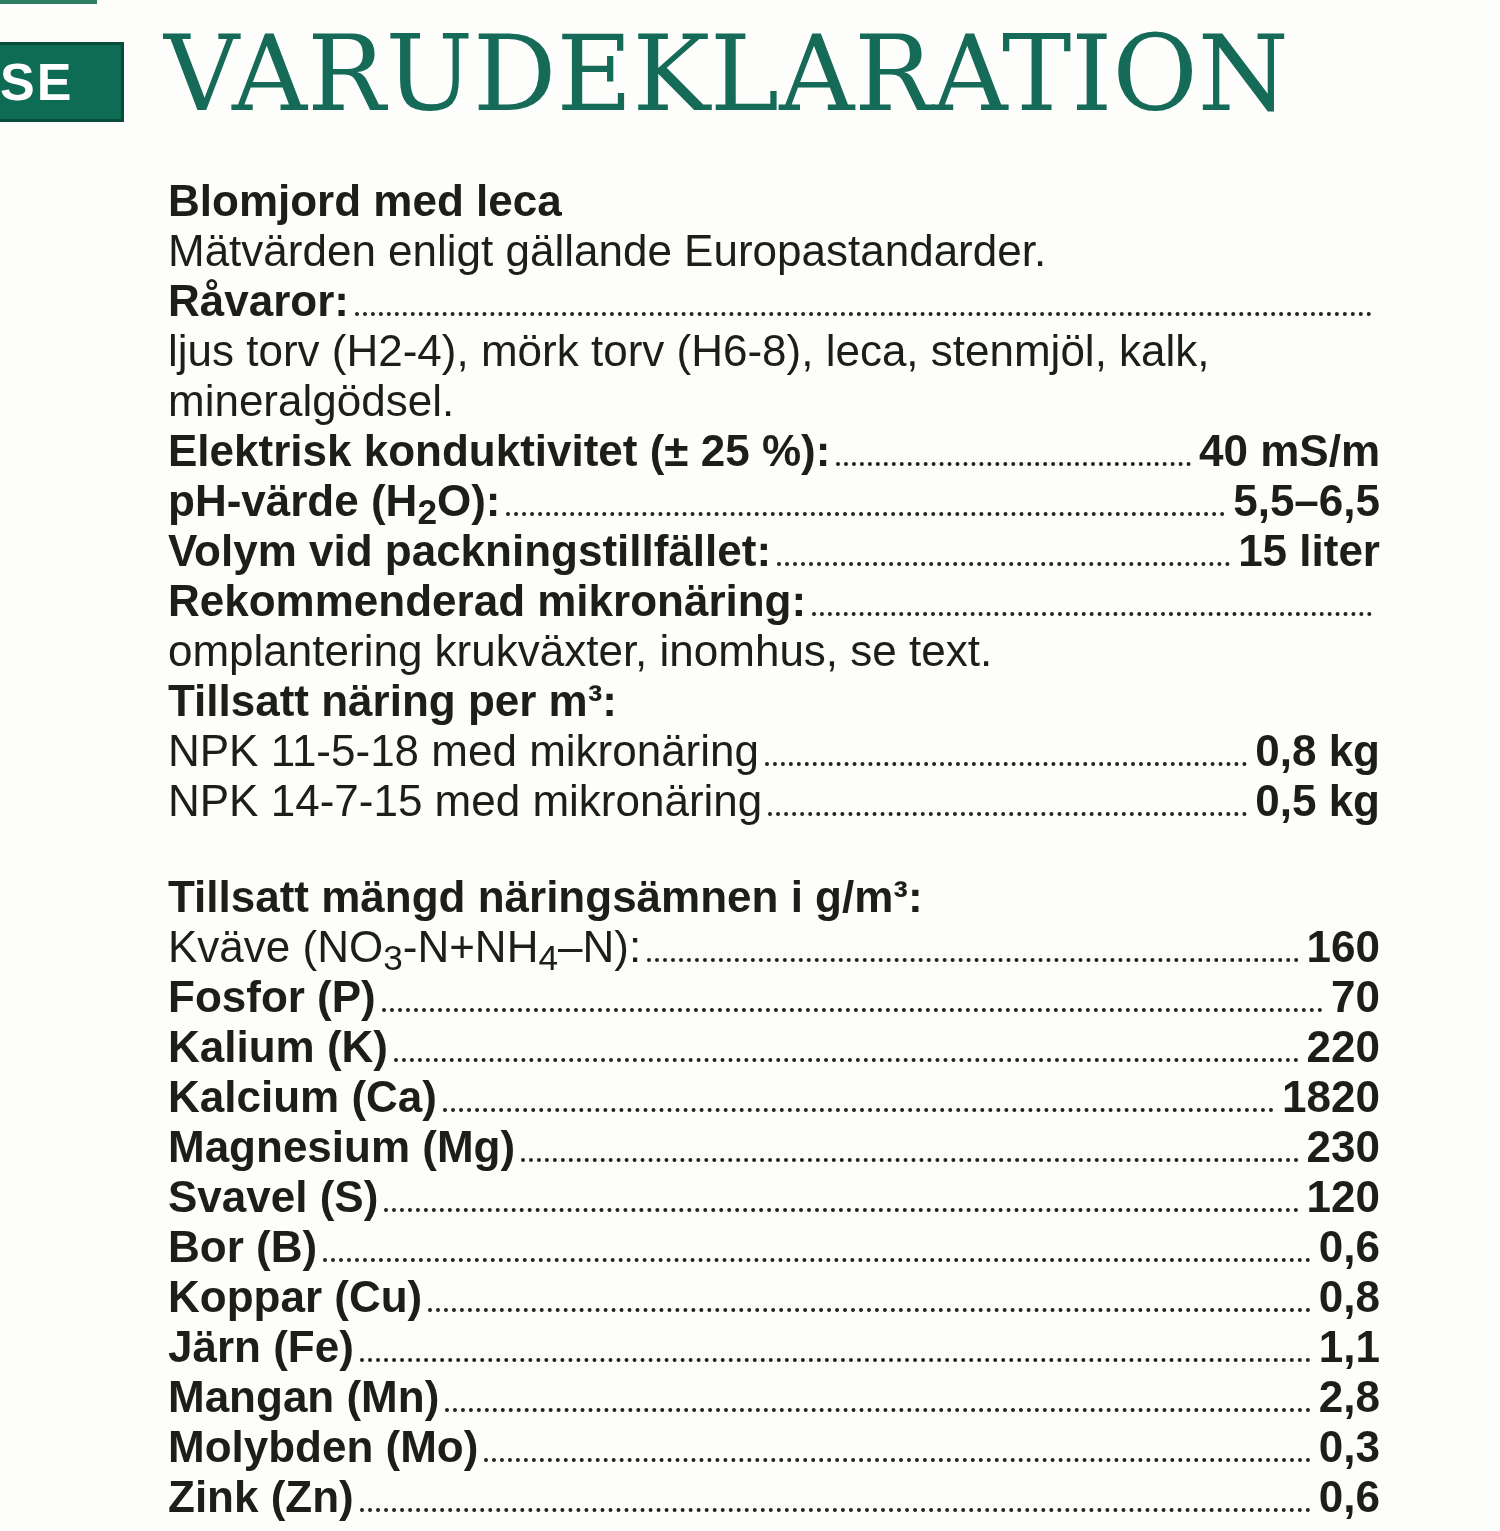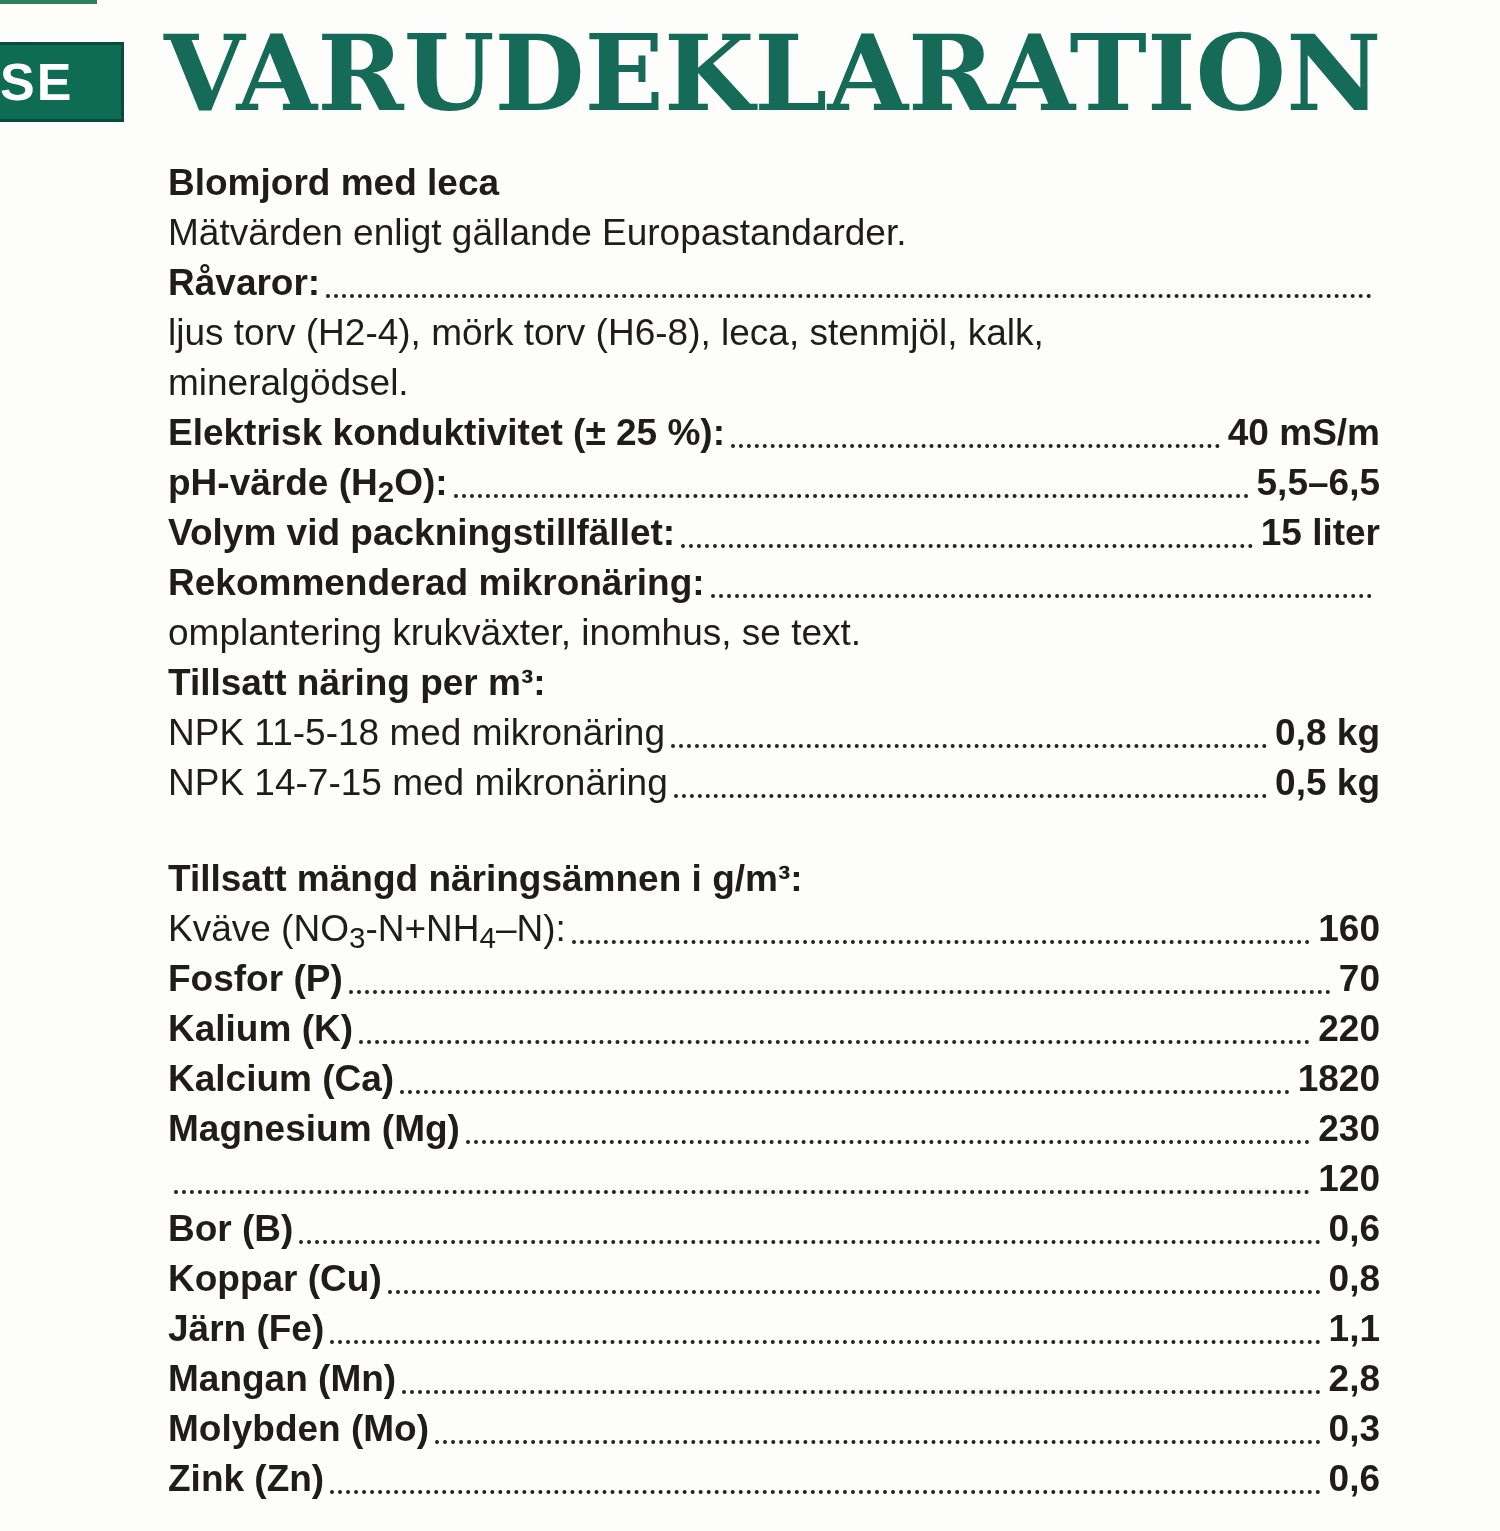--- a/index.html
+++ b/index.html
@@ -28,31 +28,31 @@
   .se-badge span {
     color: #ffffff;
     font-weight: 700;
     font-size: 52px;
     letter-spacing: 2px;
   }
   .title {
     position: absolute; left: 164px; top: 18px;
     margin: 0;
     font-family: "DejaVu Serif", "Liberation Serif", serif;
-    font-weight: 700;
+    font-weight: 400;
     font-size: 104px;
     line-height: 112px;
     letter-spacing: 0px;
     color: #156a58;
     white-space: nowrap;
   }
   .content {
-    position: absolute; left: 168px; top: 158px;
+    position: absolute; left: 168px; top: 176px;
     width: 1212px;
-    font-size: 37px;
+    font-size: 44px;
   }
   .group { }
   .group2 { margin-top: 46px; }
   .row {
     display: flex;
     align-items: baseline;
     height: 50px;
     line-height: 50px;
     white-space: nowrap;
   }
@@ -157,20 +157,21 @@
           <span class="label bold">Kalcium (Ca)</span>
           <span class="dots"></span>
           <span class="value">1820</span>
         </div>
         <div class="row">
           <span class="label bold">Magnesium (Mg)</span>
           <span class="dots"></span>
           <span class="value">230</span>
         </div>
         <div class="row">
+          <span class="label bold">Svavel (S)</span>
           <span class="dots"></span>
           <span class="value">120</span>
         </div>
         <div class="row">
           <span class="label bold">Bor (B)</span>
           <span class="dots"></span>
           <span class="value">0,6</span>
         </div>
         <div class="row">
           <span class="label bold">Koppar (Cu)</span>

